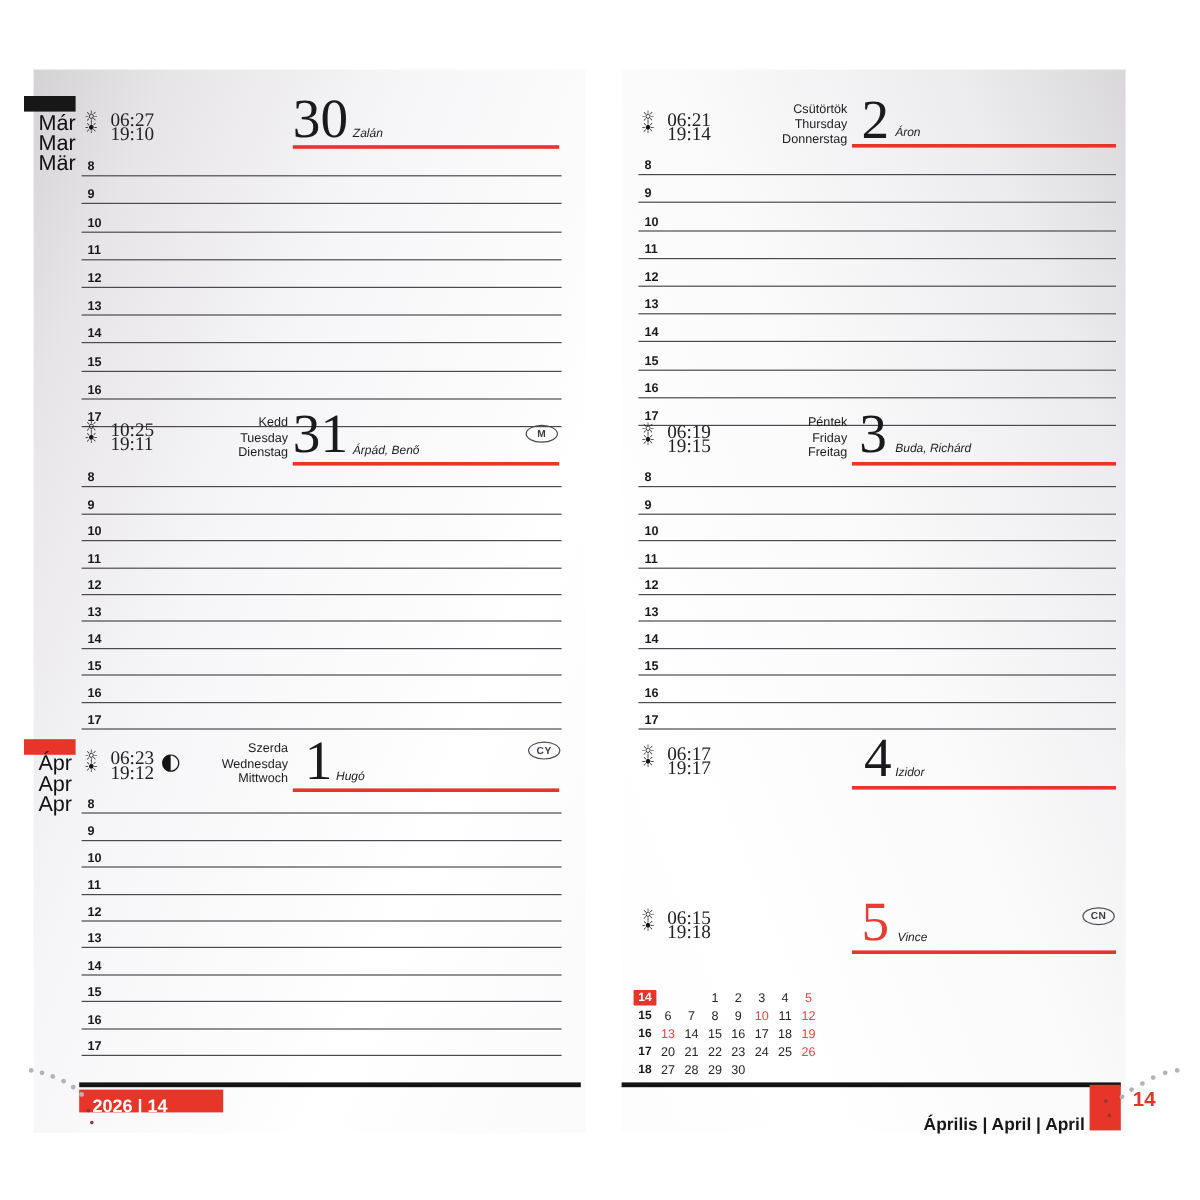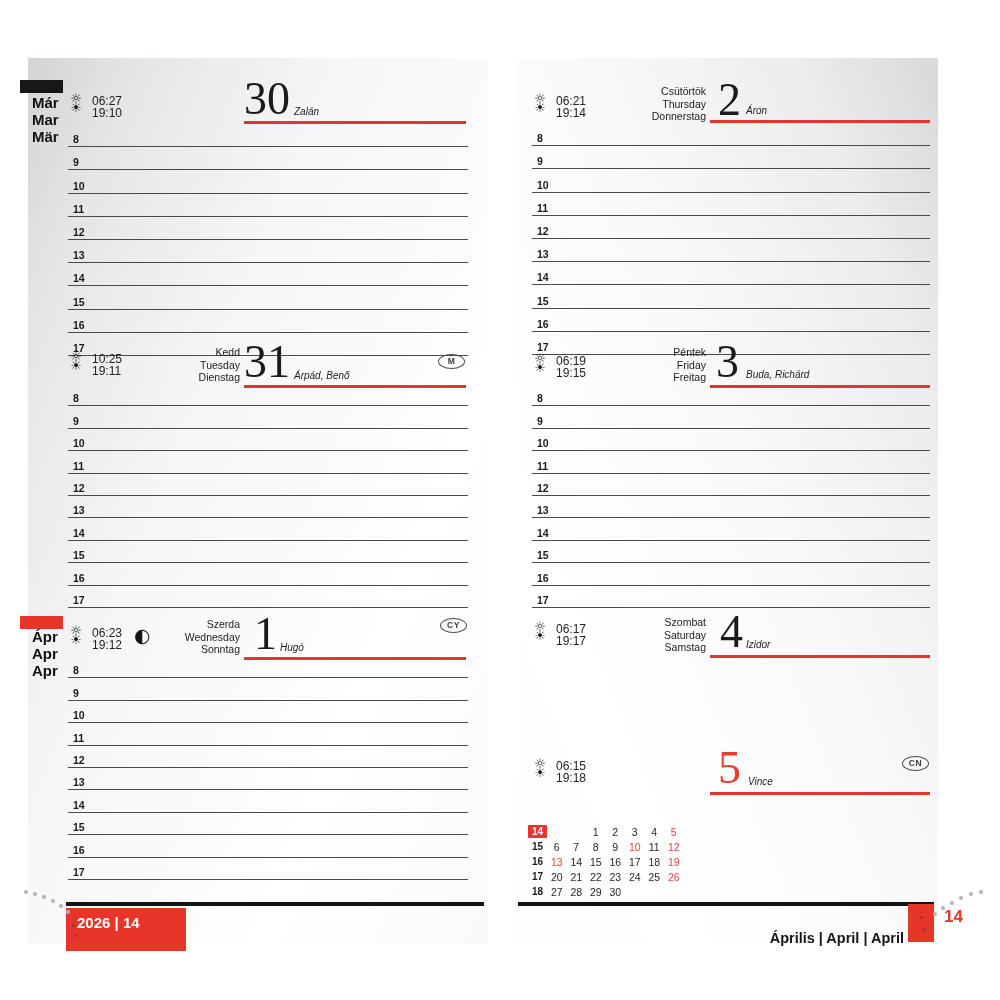--- a/index.html
+++ b/index.html
@@ -10,43 +10,43 @@
   .page { position:absolute; top:58px; height:886px; }
   .page.left  { left:28px;  width:460px;
     background:linear-gradient(112deg,#d4d2d5 0%,#e7e5e8 14%,#f6f5f7 38%,#ffffff 72%,#fbfafb 100%); }
   .page.right { left:518px; width:420px;
     background:linear-gradient(248deg,#d9d7da 0%,#ececee 18%,#fbfafb 48%,#ffffff 78%,#fdfdfe 100%); }
   .page > * { position:absolute; }
 
   .tab { height:13px; width:43px; }
   .tab.black { background:#171717; }
   .tab.red   { background:#e7352a; }
-  .month-stack { font-weight:bold; font-size:15px; line-height:17px; color:#111; }
+  .month-stack { font-weight:normal; font-size:18px; line-height:17px; color:#111; }
 
   .sun-icon { font-family:"DejaVu Sans", sans-serif; font-size:13px; line-height:9px; color:#151515; text-align:center; width:24px; }
   .sun-icon span { display:block; }
-  .times { font-size:12px; line-height:12px; color:#222; }
+  .times { font-size:16px; line-height:12px; color:#222;font-family:Liberation Serif, serif; }
   .day-names { font-size:10.5px; line-height:12.5px; text-align:right; width:120px; color:#1c1b1d; }
   .day-names.red, .red-text { color:#e8463c; }
   .day-number { font-family:"Liberation Serif", serif; font-size:46px; line-height:46px; font-weight:400; color:#1a191b; }
   .day-number.red { color:#e73c30; }
   .nameday { font-size:10px; color:#1d1c1e;font-style:italic; }
   .underline { height:2.6px; background:#e7352a; }
   .badge { width:27px; height:15px; border:1.4px solid #4c4a50; border-radius:50%;
            font-size:8.5px; font-weight:bold; color:#3c3a40; text-align:center; line-height:12px; letter-spacing:.5px; }
   .moon { font-family:"DejaVu Sans", sans-serif; font-size:19px; color:#141414; }
 
   .hours { width:400px; }
   .hours .hr { position:relative; border-bottom:1.7px solid #4b494f; }
   .hours.h23 .hr { height:23.2px; }
   .hours.h22 .hr { height:22.4px; }
   .hours .hl { position:absolute; left:5px; bottom:1px; font-size:10.5px; font-weight:bold; color:#19181a; }
 
   .foot-line { height:3.5px; background:#141414; }
-  .foot-box { background:#e7352a; color:#ffffff; font-weight:bold; font-size:15px; line-height:29px; padding-left:11px; width:120px; height:43px; }
+  .foot-box { background:#e7352a; color:#ffffff; font-weight:bold; font-size:15px; line-height:29px; padding-left:11px; width:120px; height:19px; }
   .foot-month { font-weight:bold; font-size:14.5px; color:#161616; text-align:right; width:246px; }
   .foot-tab { width:26px; height:38px; background:#e7352a; }
   .foot-week { font-weight:bold; font-size:17px; color:#e7352a; }
 
   .minical .mc-row { display:flex; height:15px; align-items:center; }
   .minical .mc-week { width:19px; font-size:10px; font-weight:bold; color:#1a191b; text-align:center; }
   .minical .mc-week.box { background:#e7352a; color:#fff; border-radius:1px; height:13px; line-height:13px; }
   .minical .mc-day { width:19.5px; font-size:10.5px; text-align:center; color:#262528; }
   .minical .mc-day.red { color:#e8463c; }
 
@@ -172,21 +172,21 @@
       <span>☀</span>
     </div>
     <div class="times" style="left:64px;top:569px;">
       <div>06:23</div>
       <div>19:12</div>
     </div>
     <div class="moon" style="left:106px;top:566px;">◐</div>
     <div class="day-names" style="left:92px;top:560px;">
       <div>Szerda</div>
       <div>Wednesday</div>
-      <div>Sonntag</div>
+      <div>Mittwoch</div>
     </div>
     <div class="day-number" style="left:226px;top:553px;">1</div>
     <div class="nameday" style="left:252px;top:584px;">Hugó</div>
     <div class="badge" style="left:412px;top:560px;">CY</div>
     <div class="underline" style="left:216px;top:599px;width:222px;"></div>
     <div class="hours h22" style="left:40px;top:598px;">
         <div class="hr">
           <span class="hl">8</span>
         </div>
         <div class="hr">
@@ -322,25 +322,20 @@
         </div>
       </div>
 
     <div class="sun-icon" style="left:10px;top:564px;">
       <span>☼</span>
       <span>☀</span>
     </div>
     <div class="times" style="left:38px;top:565px;">
       <div>06:17</div>
       <div>19:17</div>
-    </div>
-    <div class="day-names" style="left:68px;top:558px;">
-      <div>Szombat</div>
-      <div>Saturday</div>
-      <div>Samstag</div>
     </div>
     <div class="day-number" style="left:202px;top:551px;">4</div>
     <div class="nameday" style="left:228px;top:581px;">Izidor</div>
     <div class="underline" style="left:192px;top:597px;width:220px;"></div>
 
     <div class="sun-icon" style="left:10px;top:701px;">
       <span>☼</span>
       <span>☀</span>
     </div>
     <div class="times" style="left:38px;top:702px;">

